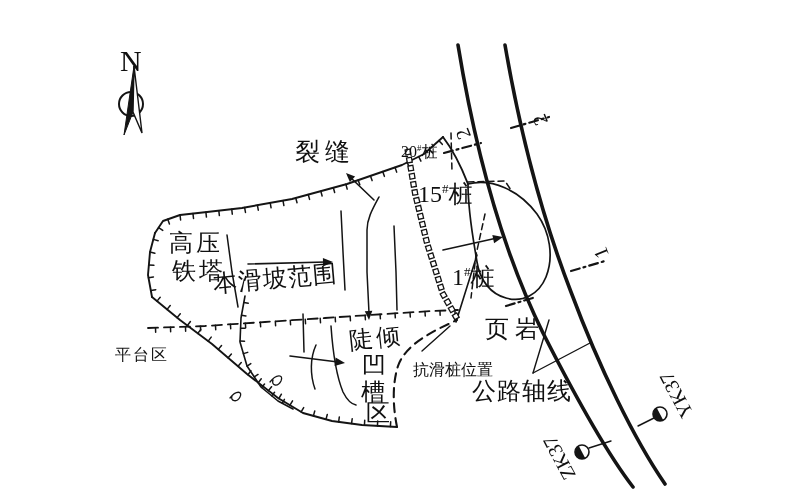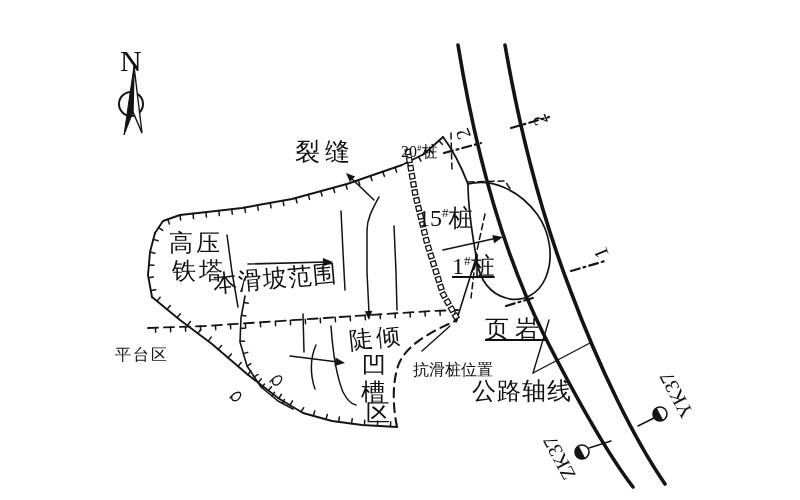--- a/index.html
+++ b/index.html
@@ -199,26 +199,26 @@
       </g>
       <g>
         <circle cx="660" cy="414" r="7" fill="#fff" stroke="#141414" stroke-width="1.6"></circle>
         <path d="M660,407 A7,7 0 0 0 660,421 Z" fill="#141414" transform="rotate(-28 660 414)"></path>
       </g>
     </svg>
   <div id="labels">
       <div class="lbl" style="font-size: 30px; left: 120px; top: 46px;">N</div>
       <div class="lbl" style="font-size: 25px; letter-spacing: 5px; left: 295px; top: 141px; font-family: Liberation Mono, monospace;">裂缝</div>
       <div class="lbl" style="font-size: 16px; left: 401px; top: 144px;">20<sup>#</sup>桩</div>
-      <div class="lbl" style="font-size: 24px; left: 418px; top: 182px; margin-top: 24px;">15<sup>#</sup>桩</div>
-      <div class="lbl" style="font-size: 24px; left: 452px; top: 254px; text-decoration: underline;">1<sup>#</sup>桩</div>
+      <div class="lbl" style="font-size: 24px; left: 418px; top: 182px;">15<sup>#</sup>桩</div>
+      <div class="lbl" style="font-size: 24px; left: 452px; top: 265px;">1<sup>#</sup>桩</div>
       <div class="lbl" style="font-size: 24px; letter-spacing: 3px; left: 169px; top: 231px; text-align: right;">高压</div>
       <div class="lbl" style="font-size: 24px; letter-spacing: 3px; left: 172px; top: 259px;">铁塔</div>
       <div class="lbl" style="font-size: 24px; letter-spacing: 1px; left: 212px; top: 272px; transform: rotate(-5deg);">本滑坡范围</div>
-      <div class="lbl" style="font-size: 24px; letter-spacing: 6px; left: 485px; top: 317px; text-decoration: underline;">页岩</div>
+      <div class="lbl" style="font-size: 24px; letter-spacing: 6px; left: 485px; top: 317px;">页岩</div>
       <div class="lbl" style="font-size: 16px; letter-spacing: 2px; left: 115px; top: 347px;">平台区</div>
       <div class="lbl" style="font-size: 24px; letter-spacing: 3px; left: 348px; top: 329px; transform: rotate(-6deg);">陡倾</div>
       <div class="lbl" style="font-size: 24px; left: 362px; top: 354px;">凹</div>
       <div class="lbl" style="font-size: 24px; left: 361px; top: 380px;">槽</div>
       <div class="lbl" style="font-size: 24px; left: 366px; top: 401px;">区</div>
       <div class="lbl" style="font-size: 16px; left: 413px; top: 362px;">抗滑桩位置</div>
       <div class="lbl" style="font-size: 24px; letter-spacing: 1px; left: 472px; top: 379px;">公路轴线</div>
       <div class="lbl" style="font-size: 20px; left: 559px; top: 458px; transform: translate(-50%, -50%) rotate(-118deg); transform-origin: 50% 50%;">ZK37</div>
       <div class="lbl" style="font-size: 20px; left: 676px; top: 395px; transform: translate(-50%, -50%) rotate(-118deg); transform-origin: 50% 50%;">YK37</div>
       <div class="lbl" style="font-size: 20px; left: 463px; top: 134px; transform: translate(-50%, -50%) rotate(-112deg); transform-origin: 50% 50%;">2</div>

